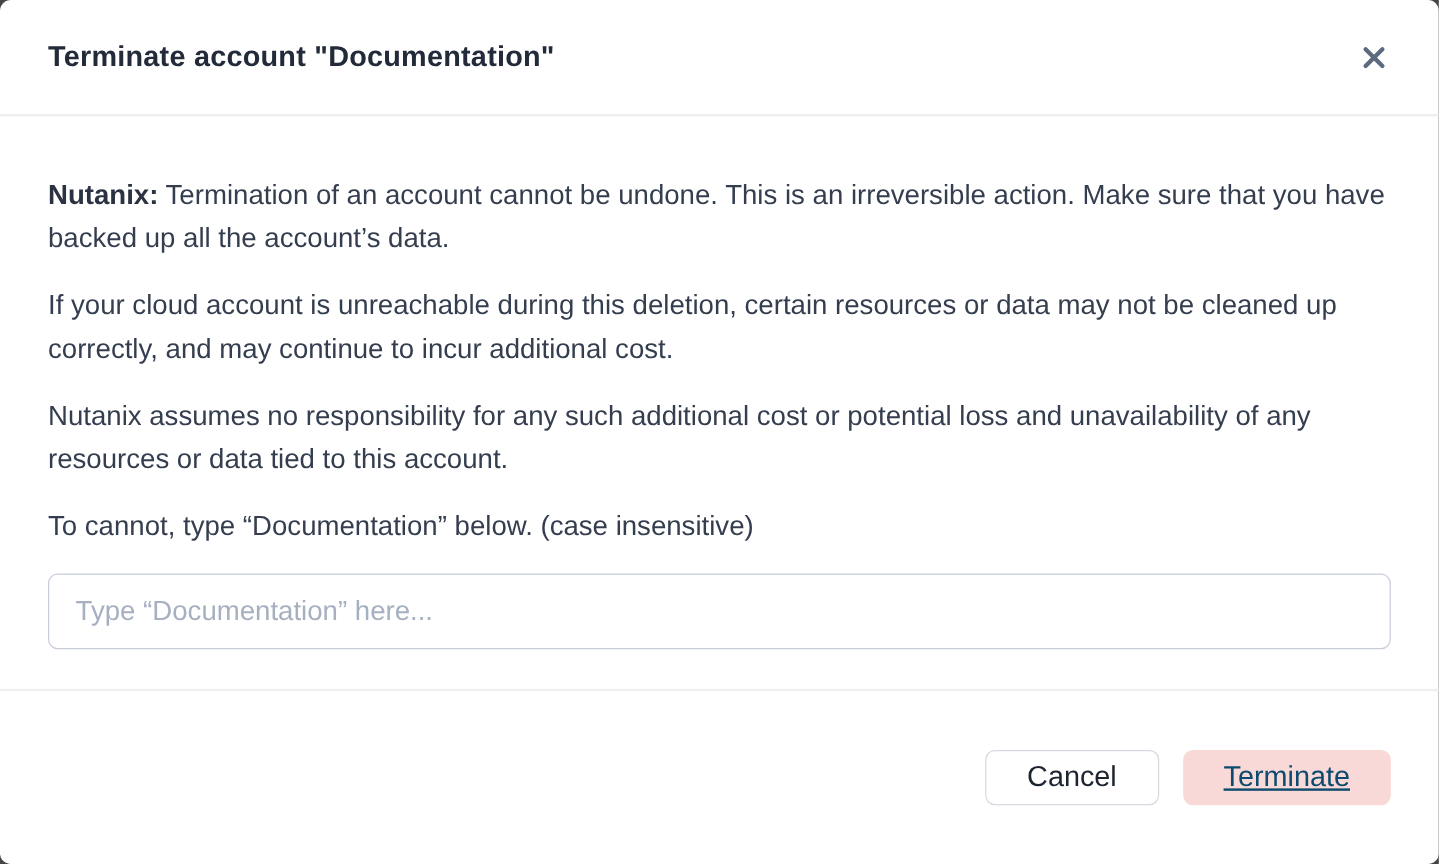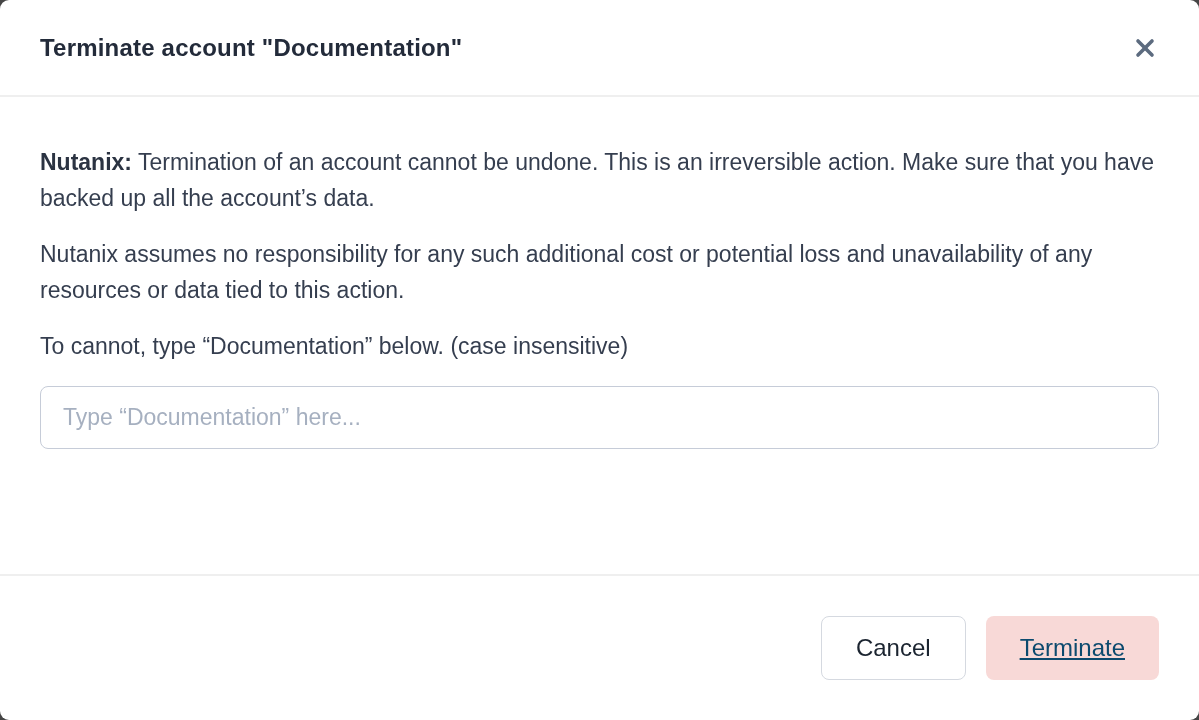--- a/index.html
+++ b/index.html
@@ -68,21 +68,21 @@
   .modal-footer {
     flex: 0 0 146px;
     border-top: 2px solid #efefef;
     display: flex;
     align-items: center;
     justify-content: flex-end;
     gap: 20px;
     padding: 0 40px;
   }
   .btn {
-    height: 64px;
+    height: 46px;
     border-radius: 8px;
     font-size: 24px;
     font-family: "Liberation Sans", "DejaVu Sans", sans-serif;
     padding: 0 34px;
     cursor: pointer;
   }
   .btn-cancel {
     background: #ffffff;
     border: 1px solid #d5d9e0;
     color: #1b2430;
@@ -108,21 +108,22 @@
           <line x1="4" y1="4" x2="18" y2="18" stroke="#5c6b7f" stroke-width="3.6" stroke-linecap="round"></line>
           <line x1="18" y1="4" x2="4" y2="18" stroke="#5c6b7f" stroke-width="3.6" stroke-linecap="round"></line>
         </svg>
       </span>
     </button>
   </div>
 
   <div class="modal-body">
     <div id="paragraphs">
         <p><strong>Nutanix:</strong> Termination of an account cannot be undone. This is an irreversible action. Make sure that you have backed up all the account’s data.</p>
-        <p>Nutanix assumes no responsibility for any such additional cost or potential loss and unavailability of any resources or data tied to this action.</p>
+        <p>If your cloud account is unreachable during this deletion, certain resources or data may not be cleaned up correctly, and may continue to incur additional cost.</p>
+        <p>Nutanix assumes no responsibility for any such additional cost or potential loss and unavailability of any resources or data tied to this account.</p>
         <p>To cannot, type “Documentation” below. (case insensitive)</p>
       </div>
     <input class="confirm-input" type="text" placeholder="Type “Documentation” here..." style="">
   </div>
 
   <div class="modal-footer">
     <button class="btn btn-cancel">Cancel</button>
     <button class="btn btn-terminate" disabled="">Terminate</button>
   </div>
 

